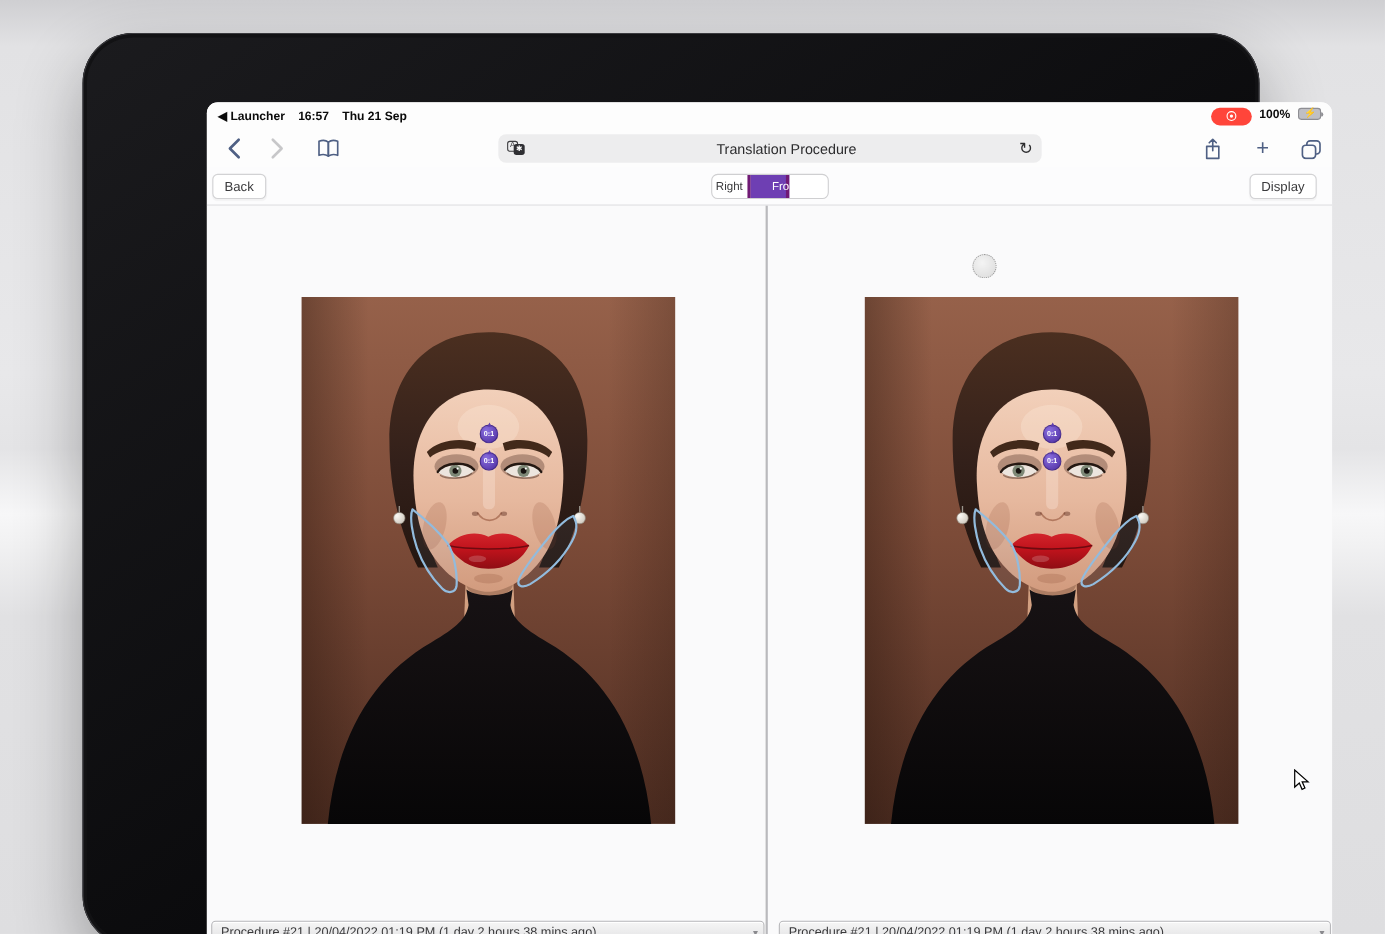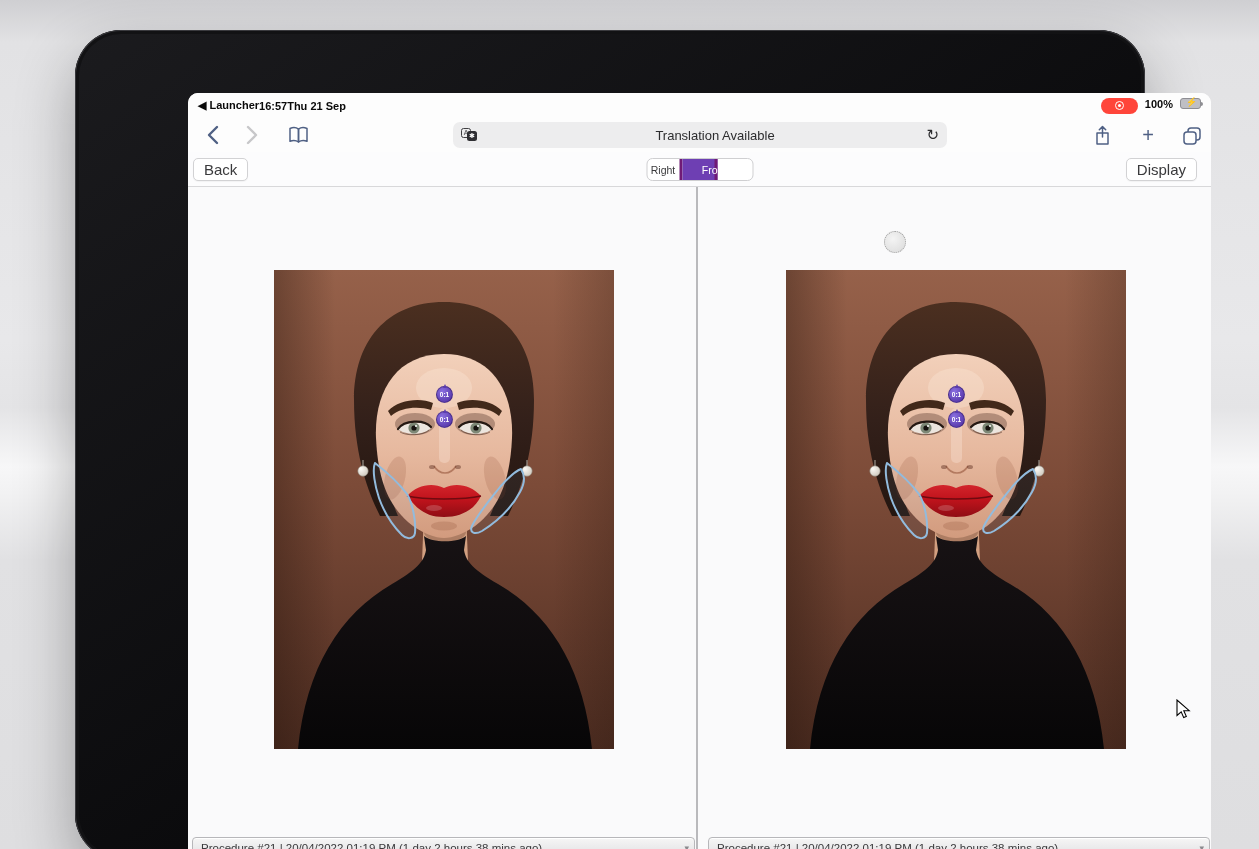--- a/index.html
+++ b/index.html
@@ -9,21 +9,21 @@
     background:linear-gradient(180deg,#cfcfd2 0%,#e2e2e4 5%,#e8e8ea 40%,#e4e4e6 48%,#f7f7f8 55%,#f2f2f3 58%,#e1e1e3 66%,#dedee0 100%); }
   .tablet { position:absolute; left:75px; top:30px; width:1070px; height:830px;
     border-radius:46px; background:linear-gradient(145deg,#1b1b1e,#0a0a0c 60%);
     box-shadow:0 25px 60px rgba(0,0,0,.30), inset 0 0 0 1px #3a3a3e, inset 0 0 0 4px #121214; }
   .screen { position:absolute; left:113px; top:63px; width:1023px; height:775px;
     border-radius:10px; background:#fff; overflow:hidden; }
 
   
   .status-bar { position:absolute; left:0; top:0; width:100%; height:25px; background:#fdfdfd;
     display:flex; align-items:center; justify-content:space-between; padding:0 10px; }
-  .sb-left { display:flex; align-items:center; font-size:11px; font-weight:bold; color:#0a0a0a; }
+  .sb-left { display:flex; gap:12px; align-items:center; font-size:11px; font-weight:bold; color:#0a0a0a; }
   .sb-right { display:flex; gap:7px; align-items:flex-start; font-size:11px; font-weight:bold; color:#0a0a0a; }
   .rec-pill { width:37px; height:16px; border-radius:9px; background:#ff453a;
     display:flex; align-items:center; justify-content:center; }
   .rec-ring { width:9px; height:9px; border:1.5px solid #fff; border-radius:50%;
     display:flex; align-items:center; justify-content:center; }
   .rec-dot { width:3px; height:3px; background:#fff; border-radius:50%; }
   .battery { position:relative; width:21px; height:11px; border:1px solid #8e8e93; border-radius:3px;
     background:#bfbfc4; }
   .battery::after { content:""; position:absolute; right:-3px; top:3px; width:2px; height:4px;
     background:#8e8e93; border-radius:0 2px 2px 0; }
@@ -41,21 +41,21 @@
     border-radius:2.5px; font-size:7px; line-height:8px; text-align:center; color:#3f3f42; background:#ededee; }
   .tr-b { position:absolute; left:6px; top:3px; width:10px; height:10px; background:#2f2f33;
     border-radius:2.5px; font-size:7px; line-height:10px; text-align:center; color:#fff; }
   .reload { position:absolute; right:8px; top:0; height:26px; display:flex; align-items:center;
     font-size:15px; color:#2c2c2e; }
 
   
   .page-toolbar { position:absolute; left:0; top:59px; width:100%; height:35px; background:#fcfcfd;
     border-bottom:1px solid #d8d8da; }
   .pt-btn { position:absolute; top:6px; height:23px; padding:0 10px; background:#fff;
-    border:1px solid #d2d2d4; border-radius:5px; font-size:15px; color:#3a3a3c;
+    border:1px solid #d2d2d4; border-radius:5px; font-size:12px; color:#3a3a3c;
     display:flex; align-items:center; box-shadow:0 1px 1px rgba(0,0,0,.04); }
   .segmented { position:absolute; left:50%; top:6px; transform:translateX(-50%); height:23px;
     display:flex; border:1px solid #cfcfd1; border-radius:6px; overflow:hidden; background:#fff; }
   .segment { width:35px; display:flex; align-items:center; justify-content:center; font-size:10.5px;
     color:#3a3a3c; border-right:3px solid #701a75; }
   .segment:last-child { border-right:none;margin-top:47px; }
   .segment.selected { background:#6e3fb3; color:#fff;padding-left:32px; }
 
   
   .content { position:absolute; left:0; top:94px; width:1023px; height:681px; background:#fafafb; }
@@ -209,21 +209,21 @@
             <path d="M2,2.5 C5.5,1 8.5,1.6 10.5,3.2 L10.5,16 C8.5,14.5 5.5,13.9 2,15.2 Z" fill="none" stroke="#4f6084" stroke-width="1.5" stroke-linejoin="round"></path>
             <path d="M19,2.5 C15.5,1 12.5,1.6 10.5,3.2 L10.5,16 C12.5,14.5 15.5,13.9 19,15.2 Z" fill="none" stroke="#4f6084" stroke-width="1.5" stroke-linejoin="round"></path>
           </svg>
         </span>
 
         <div class="url-pill">
           <span class="translate-badge">
             <span class="tr-a">A</span>
             <span class="tr-b">✱</span>
           </span>
-          <span class="url-title">Translation Available</span>
+          <span class="url-title">Translation Procedure</span>
           <span class="reload">↻</span>
         </div>
 
         <span class="nav-ic" style="left:902px">
           <svg width="17" height="21" viewBox="0 0 17 21">
             <path d="M3,8 L14,8 L14,19 L3,19 Z M3,8 L3,19" fill="none" stroke="#4f6084" stroke-width="1.5" stroke-linejoin="round"></path>
             <path d="M8.5,12 L8.5,2 M5.3,4.8 L8.5,1.6 L11.7,4.8" fill="none" stroke="#4f6084" stroke-width="1.5" stroke-linecap="round" stroke-linejoin="round"></path>
           </svg>
         </span>
         <span class="nav-ic" style="left:948px; font-size:20px; font-weight:300;">+</span>

